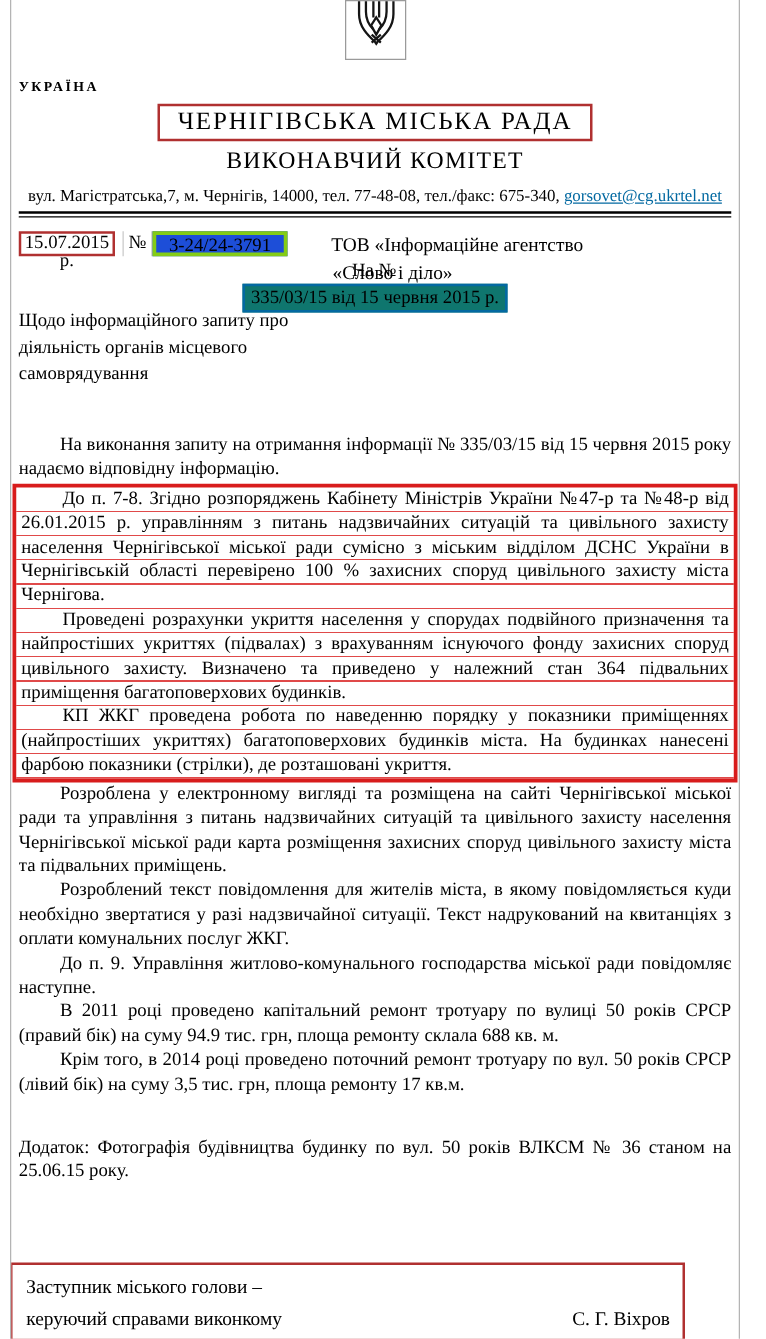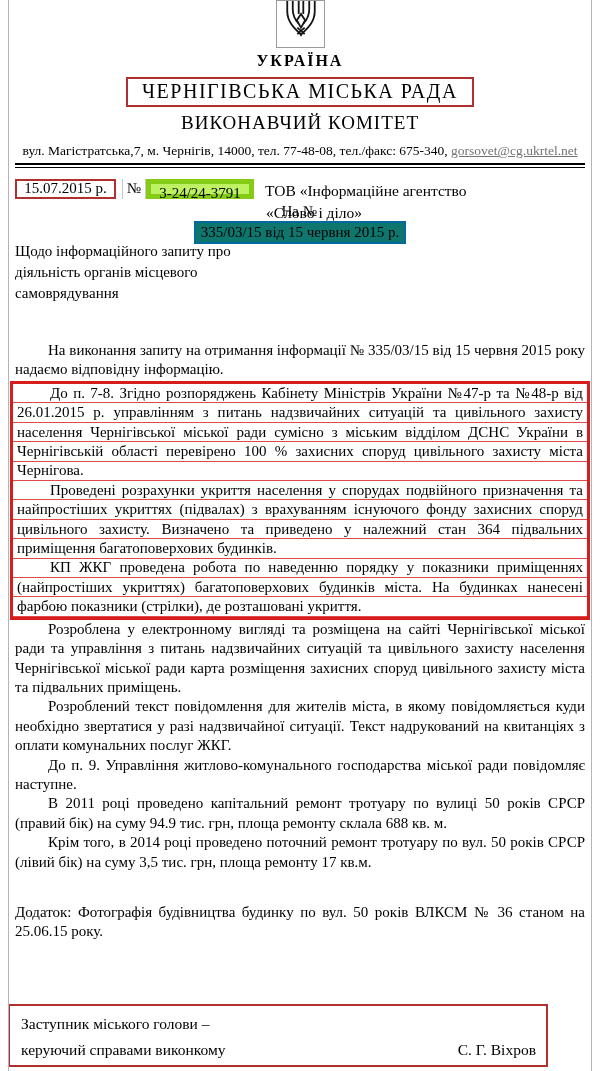--- a/index.html
+++ b/index.html
@@ -14,40 +14,40 @@
     border-left:1px solid #b4b4b4; border-right:1px solid #b4b4b4;
     padding:0 6px; overflow:hidden; background:#fff;
   }
   
   .emblem-box {
     width:47px; height:46px; margin:0 auto; border:1px solid #9a9a9a;
     overflow:hidden; position:relative;
   }
   .emblem-box svg { position:absolute; top:-24px; left:2px; }
   
-  .country { text-align:center; font-weight:bold; font-size:16px; letter-spacing:2px; margin-top:4px; }
+  .country { text-align:left; font-weight:bold; font-size:11px; letter-spacing:2px; margin-top:16px; }
   .org-wrap { text-align:center; margin-top:7px; }
   .org-box {
     display:inline-block; border:2px solid #b03030;
     padding:1px 14px 2px; font-weight:normal; font-size:20px; letter-spacing:1.5px;
   }
   .committee { text-align:center; font-size:19px; letter-spacing:1px; margin-top:5px; }
   .addr { text-align:center; font-size:13.5px; margin-top:9px; white-space:nowrap; }
-  .addr .email { color:#737373; text-decoration:underline; cursor:pointer; }
+  .addr .email { color:#0369a1; text-decoration:underline; cursor:pointer; }
   .rule { margin-top:4px; height:2px; border-top:2px solid #000; border-bottom:1px solid #000; }
   
   .ref { position:relative; margin-top:11px; font-size:15px; height:47px; }
   .ref-row1 { display:flex; align-items:stretch; height:20px; }
   .date-box {
-    box-sizing:border-box; width:101px; height:20px; line-height:15px;
+    box-sizing:border-box; width:77px; height:20px; line-height:15px;
     border:2px solid #b03030; text-align:center;
   }
   .num-label { box-sizing:border-box; margin-left:6px; width:24px; text-align:center; line-height:19px;
     border-left:1px solid #c9c9c9; border-right:1px solid #c9c9c9; }
-  .out-num { box-sizing:border-box; width:108px; border:5px solid #84cc16; text-align:center; line-height:18px; background:#bef264; }
+  .out-num { box-sizing:border-box; width:108px; border:3px solid #84cc16; text-align:center; line-height:18px; background:#1d4ed8; }
   .ref-row2 { display:flex; margin-top:2px; height:21px; align-items:center;flex-direction:column; }
   .in-label { width:37px; line-height:20px; }
   .in-num { box-sizing:border-box; border:2px solid #0369a1; padding:0 5px; line-height:19px; background:#0f766e; }
   .recipient { position:absolute; left:250px; top:1px; font-size:15.5px; line-height:22px; }
   .recipient .l2 { margin-left:1px; }
   
   .subject { margin-top:15px; font-size:15px; line-height:21px; width:240px; }
   
   .body { margin-top:37px; font-size:15px; line-height:19.4px; text-align:justify; }
   .body p { margin:0; text-indent:33px; }

